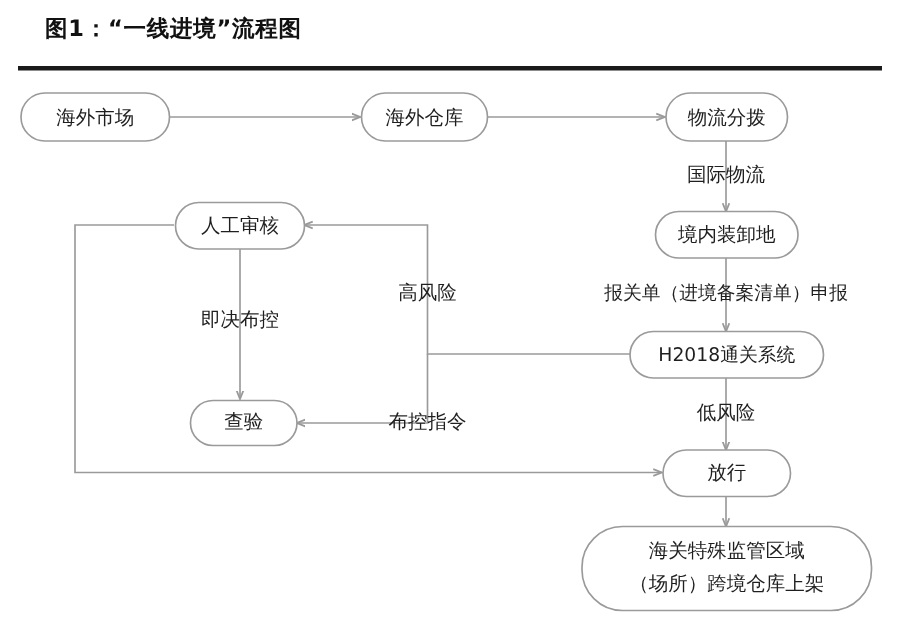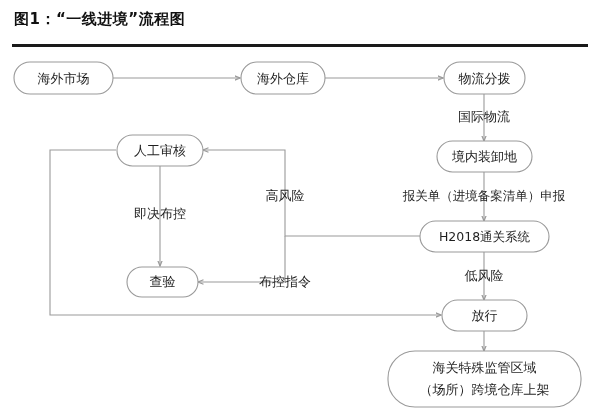--- a/index.html
+++ b/index.html
@@ -9,21 +9,21 @@
   }
   body {
     width: 600px;
     height: 419px;
     position: relative;
     font-family: "DejaVu Sans", "Liberation Sans", sans-serif;
     overflow: hidden;
   }
   #figure-title {
     position: absolute;
-    left: 14px;
+    left: 30px;
     top: 10px;
     font-size: 15px;
     font-weight: bold;
     color: #111111;
     letter-spacing: 0.5px;
     white-space: nowrap;
   }
   #title-rule {
     position: absolute;
     left: 12px;

